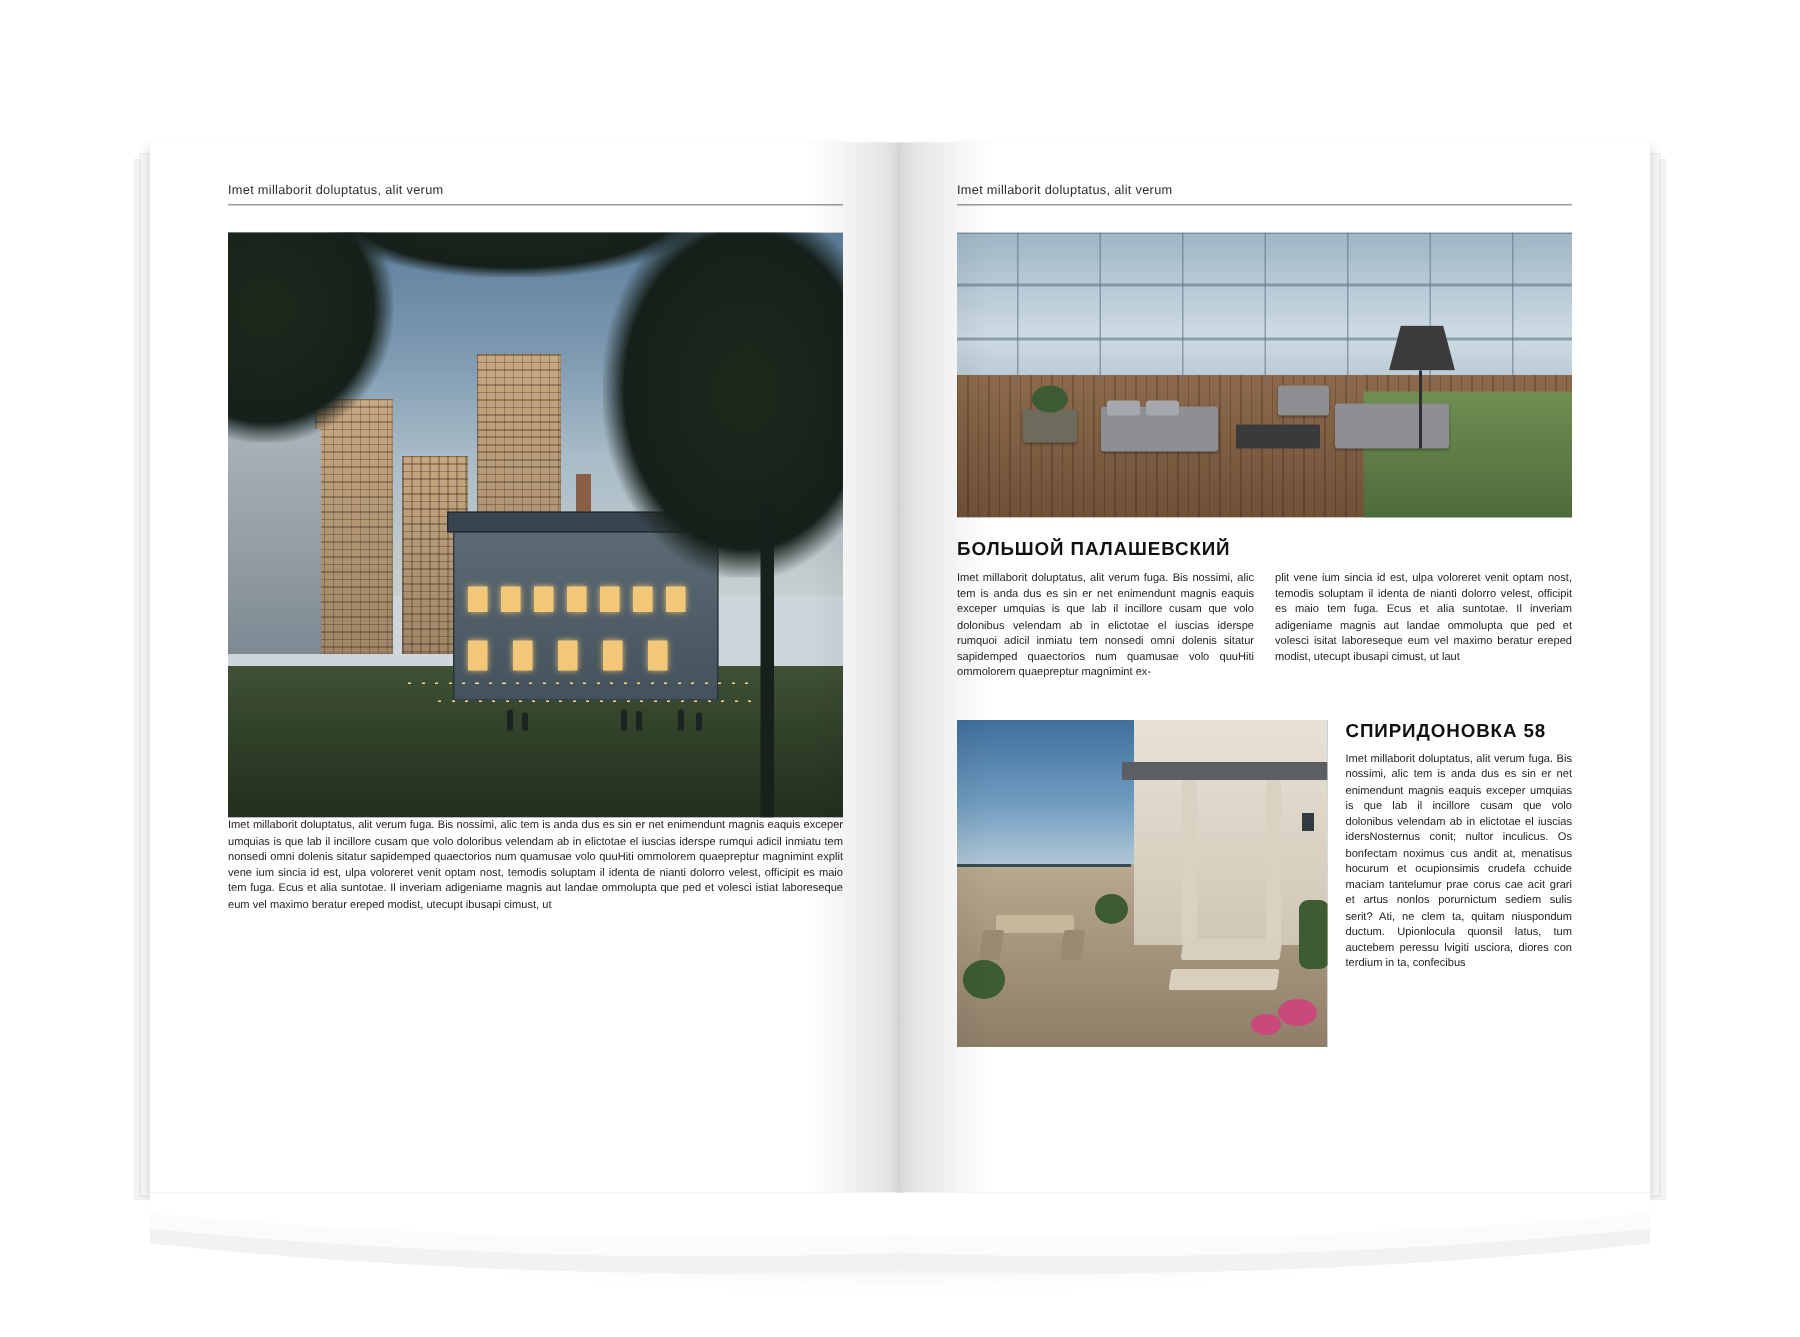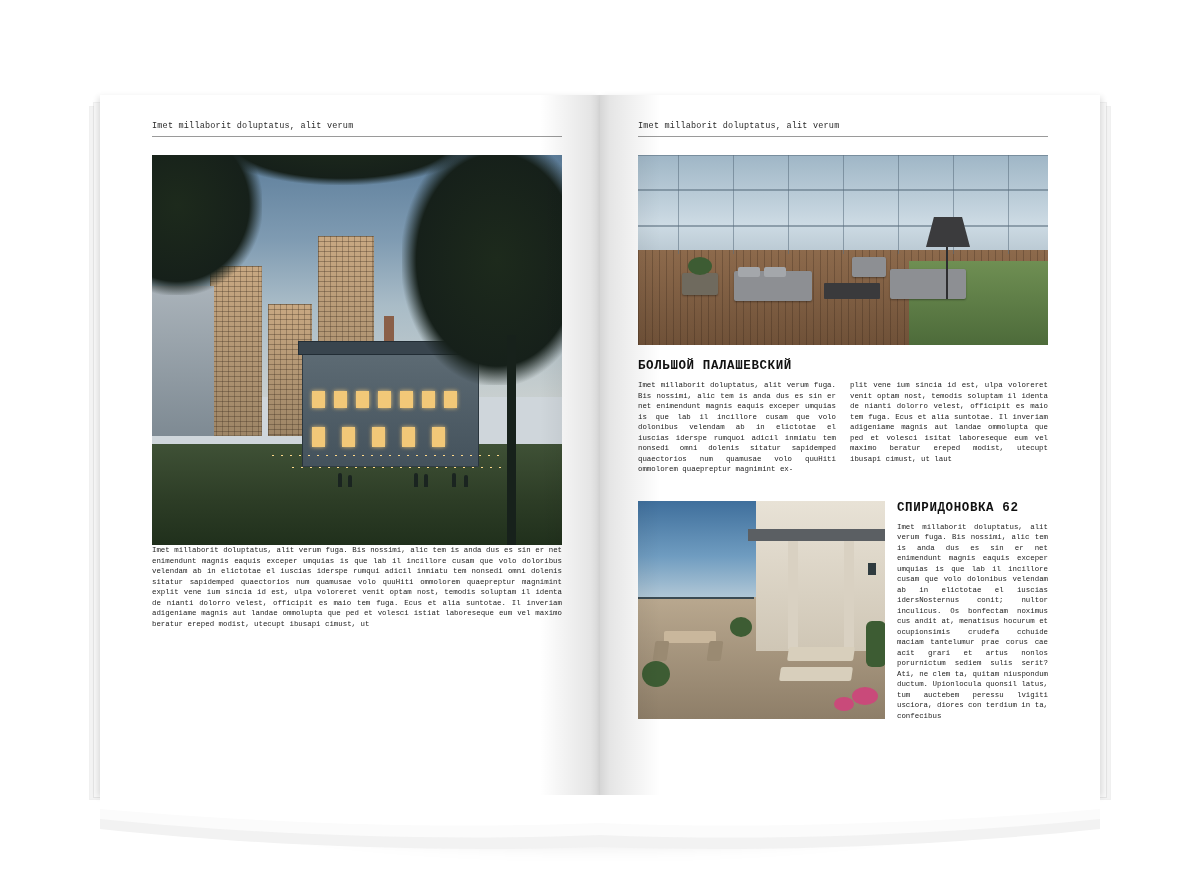--- a/index.html
+++ b/index.html
@@ -8,21 +8,21 @@
     background:#ffffff;
     font-family:"Liberation Sans", sans-serif;
     overflow:hidden;
     position:relative;
   }
 
   
   #spread{
     position:absolute;
     left:100px;top:95px;
-    width:1000px;height:715px;font-family:Liberation Mono, monospace;
+    width:1000px;height:715px;
   }
 
   
   .book-shadow{
     position:absolute;
     left:18px;top:640px;
     width:964px;height:120px;
     background:radial-gradient(ellipse at 50% 35%, rgba(0,0,0,.30) 0%, rgba(0,0,0,.12) 45%, rgba(0,0,0,0) 72%);
     filter:blur(6px);
     pointer-events:none;
@@ -307,21 +307,21 @@
           <div class="lounger" style="left:16px;top:140px;width:14px;height:20px;background:#9a8a72;"></div>
           <div class="lounger" style="left:70px;top:140px;width:14px;height:20px;background:#9a8a72;"></div>
           <div class="shrub" style="left:4px;top:160px;width:28px;height:26px;"></div>
           <div class="shrub" style="left:92px;top:116px;width:22px;height:20px;"></div>
           <div class="flower" style="left:214px;top:186px;width:26px;height:18px;"></div>
           <div class="flower" style="left:196px;top:196px;width:20px;height:14px;"></div>
           <div class="shrub" style="left:228px;top:120px;width:20px;height:46px;border-radius:6px;"></div>
         </div>
 
         <div class="right-col-text">
-          <h2 class="headline" style="margin-top:0;">СПИРИДОНОВКА 62</h2>
+          <h2 class="headline" style="margin-top:0;">СПИРИДОНОВКА 58</h2>
           <div class="body-copy">Imet millaborit doluptatus, alit verum fuga. Bis nossimi, alic tem is anda dus es sin er net enimendunt magnis eaquis exceper umquias is que lab il incillore cusam que volo dolonibus velendam ab in elictotae el iuscias idersNosternus conit; nultor inculicus. Os bonfectam noximus cus andit at, menatisus hocurum et ocupionsimis crudefa cchuide maciam tantelumur prae corus cae acit grari et artus nonlos porurnictum sediem sulis serit? Ati, ne clem ta, quitam niuspondum ductum. Upionlocula quonsil latus, tum auctebem peressu lvigiti usciora, diores con terdium in ta, confecibus</div>
         </div>
       </div>
     </div>
   </div>
 
   <div class="gutter"></div>
 
   <svg class="page-block-bottom" viewBox="0 0 1000 60" preserveAspectRatio="none">
     <path d="M0,0 L500,0 L500,52 C330,58 150,50 0,34 Z" fill="#f2f2f2"></path>

